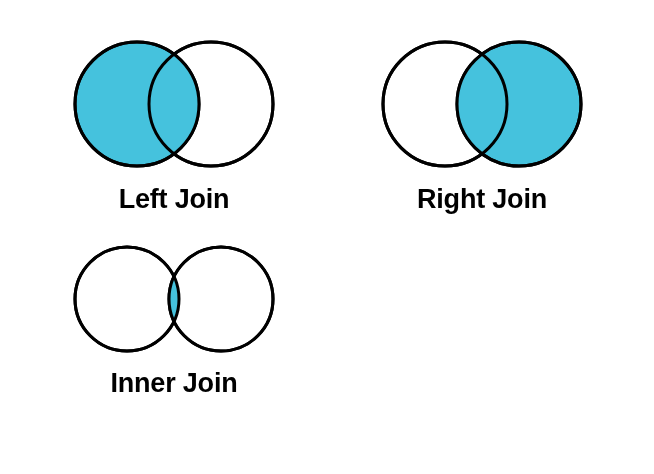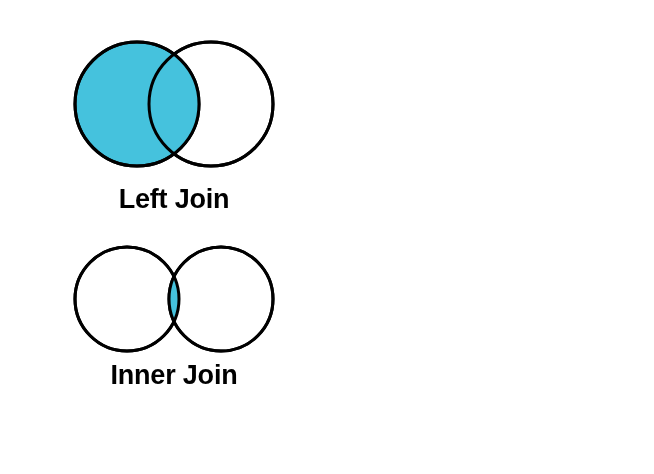--- a/index.html
+++ b/index.html
@@ -64,21 +64,21 @@
     left: 332px;
     top: 245px;
     width: 300px;
   }
   .cap-top {
     font-size: 27px;
     margin-top: 16px;
   }
   .cap-bottom {
     font-size: 27px;
-    margin-top: 7px;
+    margin-top: 15px;
   }
 </style>
 </head>
 <body>
 
 <div id="board">
 
   <div class="cell cell-left-join">
     <div class="venn-wrap">
       <svg class="venn-svg" width="202" height="128" viewBox="0 0 202 128">
@@ -96,20 +96,42 @@
           <circle cx="138" cy="64" r="62" fill="#45c2dd"></circle>
         </g>
 
         <circle cx="64" cy="64" r="62" fill="none" stroke="#000000" stroke-width="3"></circle>
         <circle cx="138" cy="64" r="62" fill="none" stroke="#000000" stroke-width="3"></circle>
       </svg>
     </div>
     <div class="caption cap-top">Left Join</div>
   </div>
 
+  <div class="cell cell-right-join">
+    <div class="venn-wrap">
+      <svg class="venn-svg" width="202" height="128" viewBox="0 0 202 128">
+        <defs>
+          <clipPath id="clipA-rj">
+              <circle cx="64" cy="64" r="62"></circle>
+            </clipPath>
+        </defs>
+
+        <circle cx="64" cy="64" r="62" fill="#ffffff" stroke="#000000" stroke-width="3"></circle>
+
+        <circle cx="138" cy="64" r="62" fill="#45c2dd" stroke="#000000" stroke-width="3"></circle>
+
+        <g clip-path="url(#clipA-rj)">
+          <circle cx="138" cy="64" r="62" fill="#45c2dd"></circle>
+        </g>
+        <circle cx="64" cy="64" r="62" fill="none" stroke="#000000" stroke-width="3"></circle>
+        <circle cx="138" cy="64" r="62" fill="none" stroke="#000000" stroke-width="3"></circle>
+      </svg>
+    </div>
+    <div class="caption cap-top">Right Join</div>
+  </div>
 
   <div class="cell cell-inner-join">
     <div class="venn-wrap">
       <svg class="venn-svg" width="202" height="108" viewBox="0 0 202 108">
         <defs>
           <clipPath id="clipA-ij">
               <circle cx="54" cy="54" r="52"></circle>
             </clipPath>
         </defs>
 

